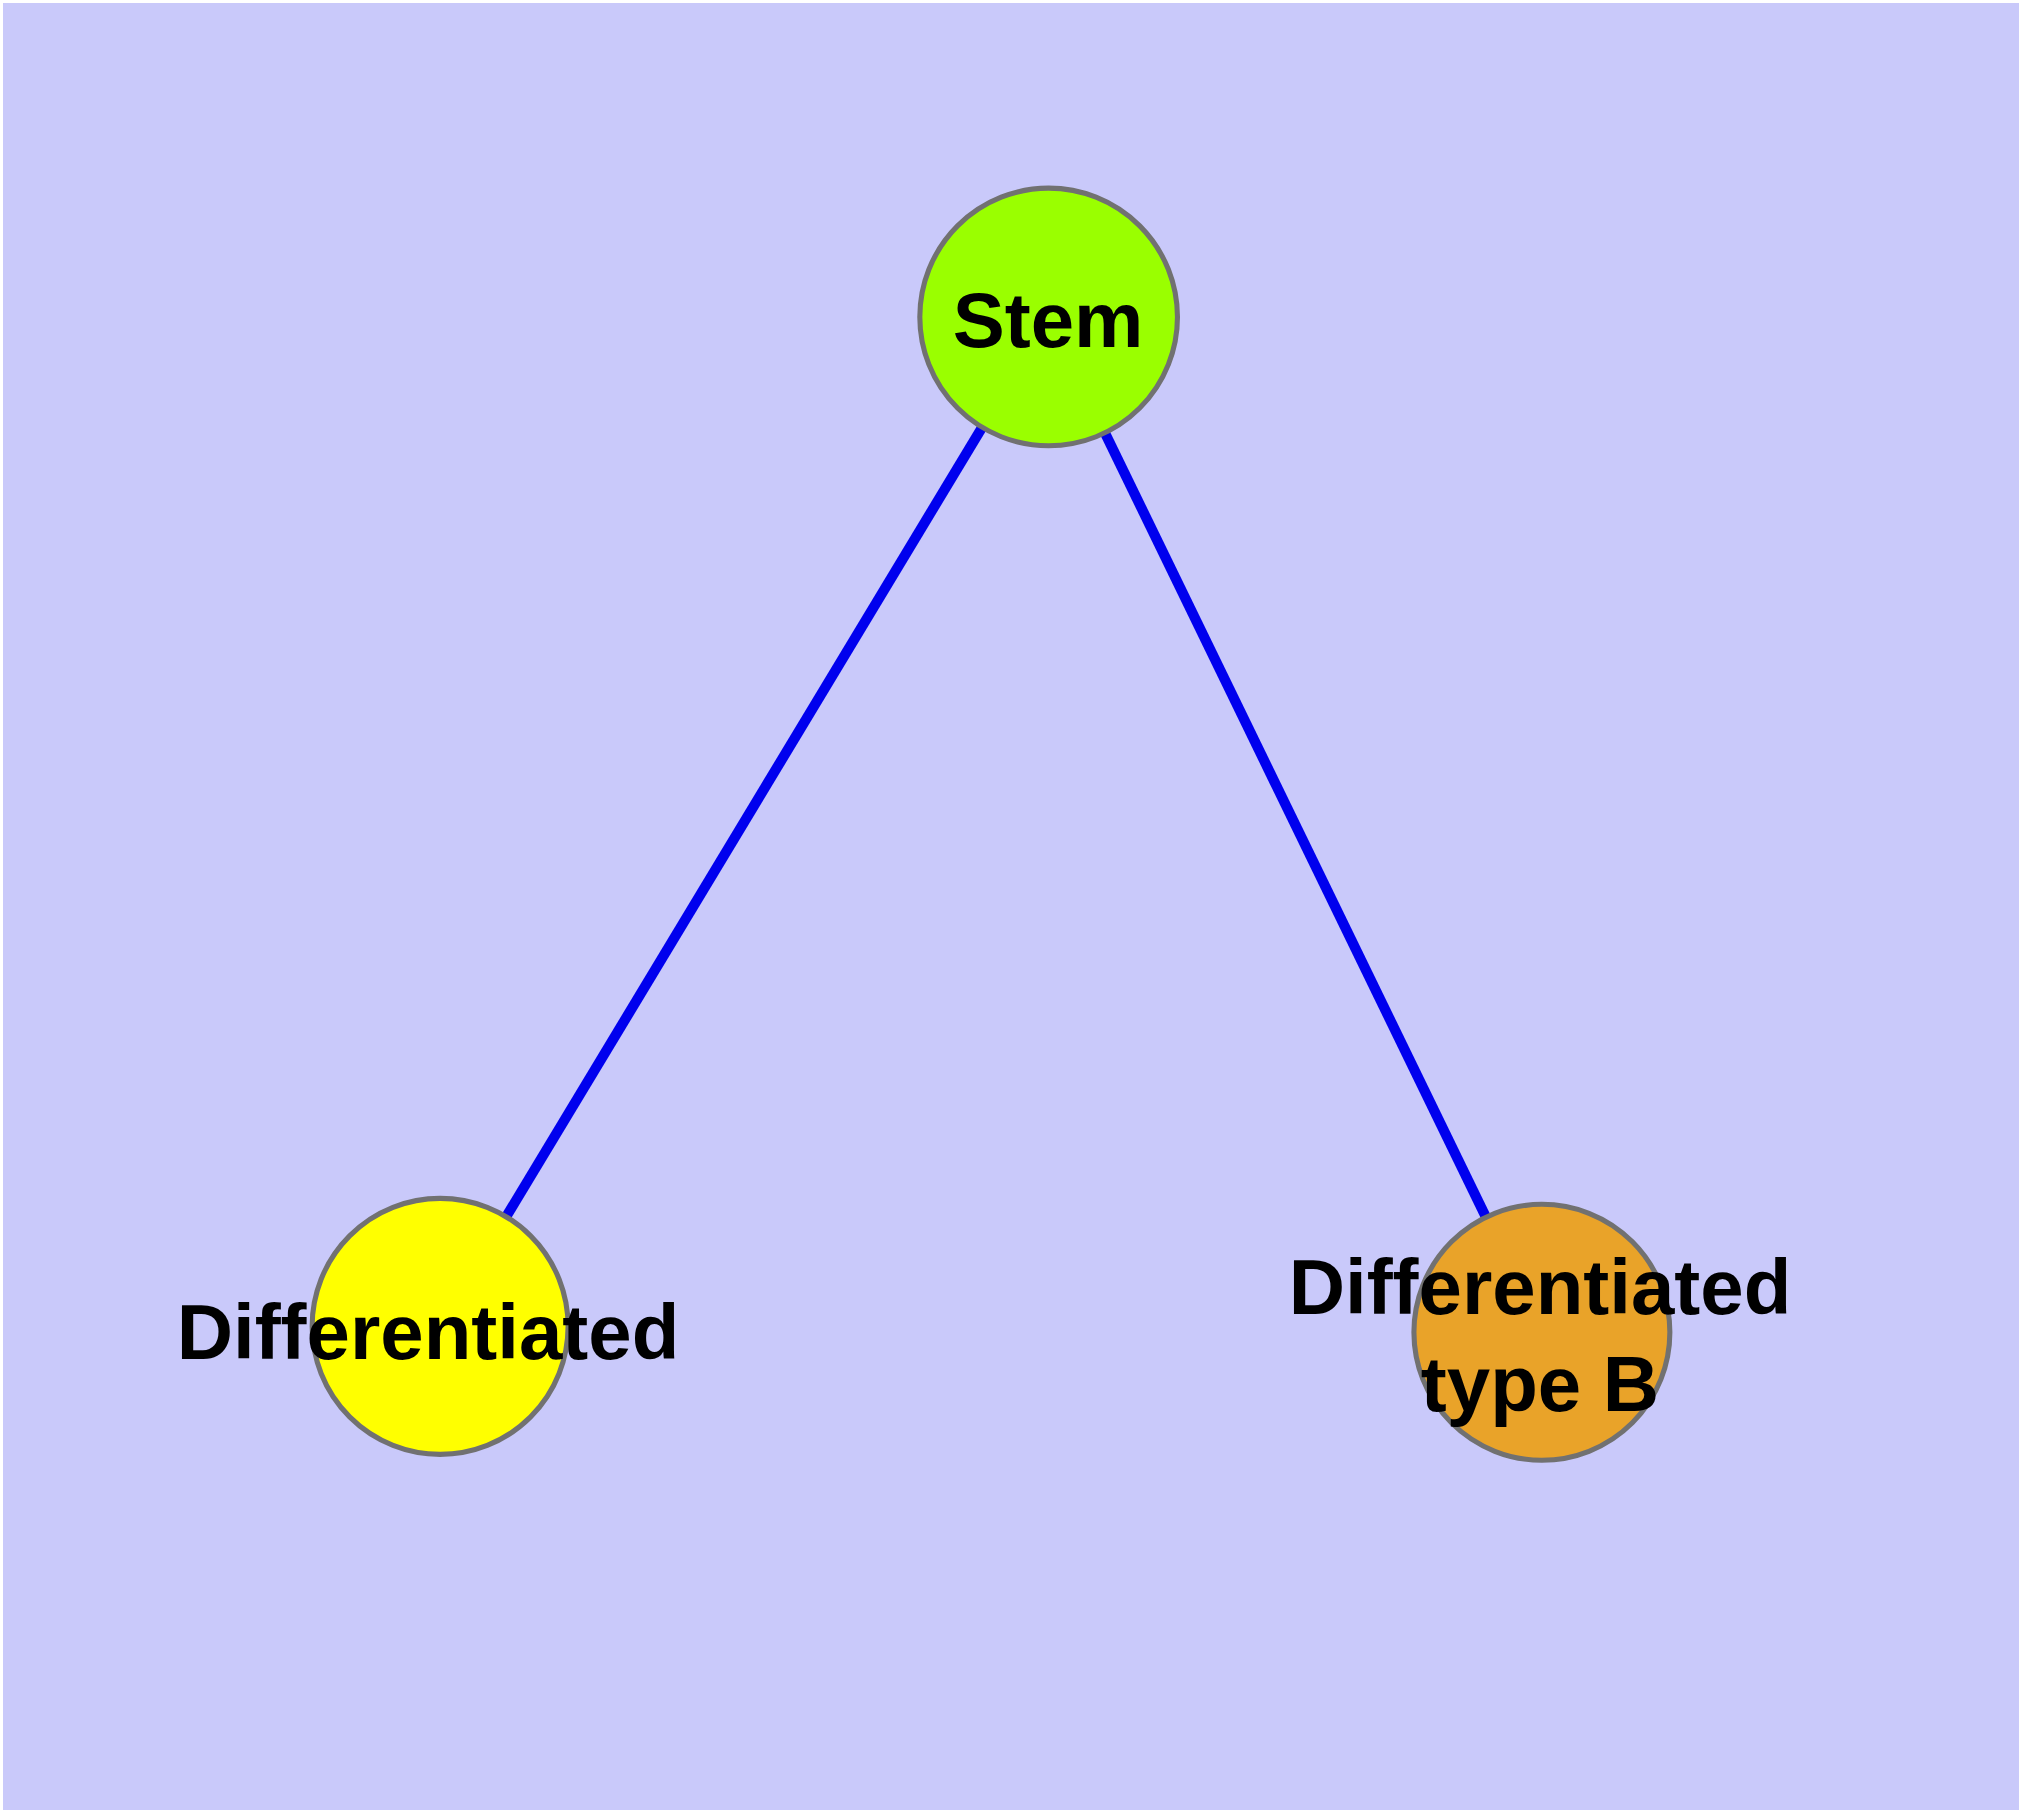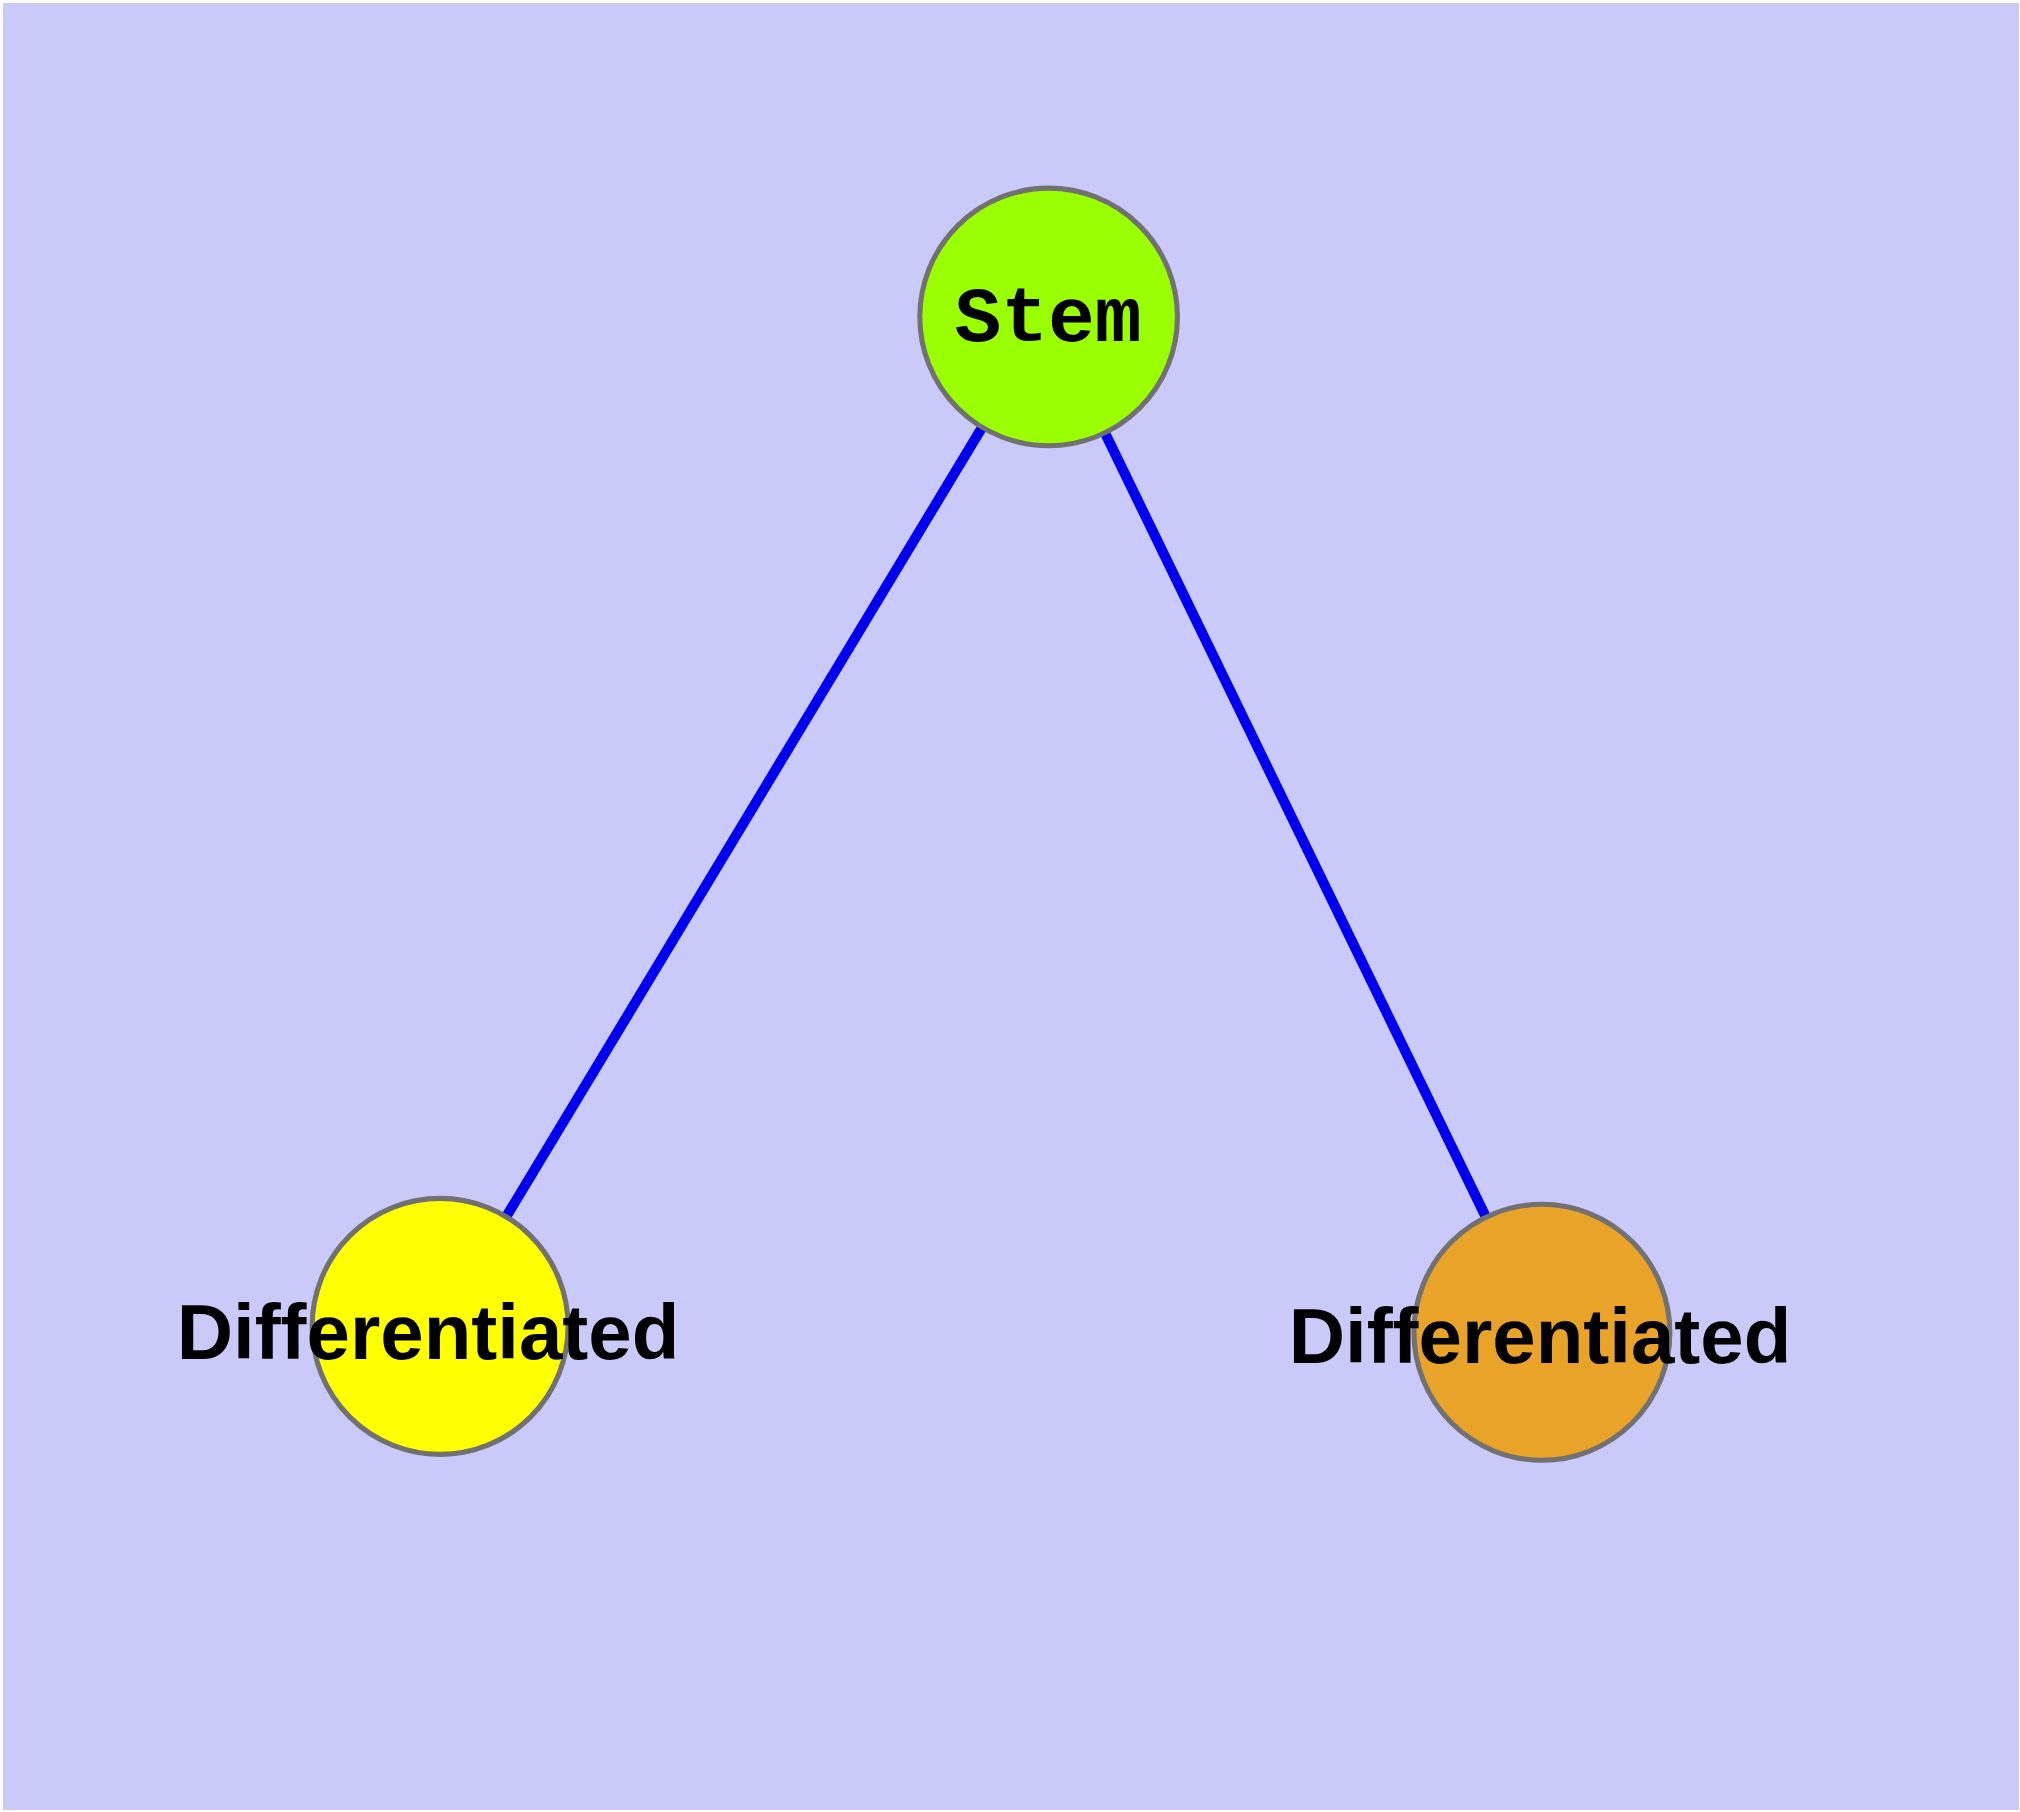--- a/index.html
+++ b/index.html
@@ -65,23 +65,24 @@
 
     <line class="edge" x1="1237" y1="374" x2="1819" y2="1572" stroke="#0000EE"></line>
 
     <circle class="node" cx="1237" cy="374" r="152" fill="#9AFF00" stroke="#717171"></circle>
 
     <circle class="node" cx="519" cy="1565" r="151" fill="#FFFF00" stroke="#717171"></circle>
 
     <circle class="node" cx="1819" cy="1572" r="151" fill="#E9A329" stroke="#717171"></circle>
   </svg>
 
-  <div class="node-label" style="left:1048px; top:320px;font-family:Liberation Mono, monospace;">Stem</div>
+  <div class="node-label" style="left:1048px; top:320px;">Stem</div>
 
   <div class="node-label" style="left:428px; top:1332px;">
     <div>Differentiated</div>
   </div>
 
   <div class="node-label" style="left:1540px; top:1336px;">
     <div>Differentiated</div>
+    <div>type B</div>
   </div>
 </div>
 
 
 </body></html>

